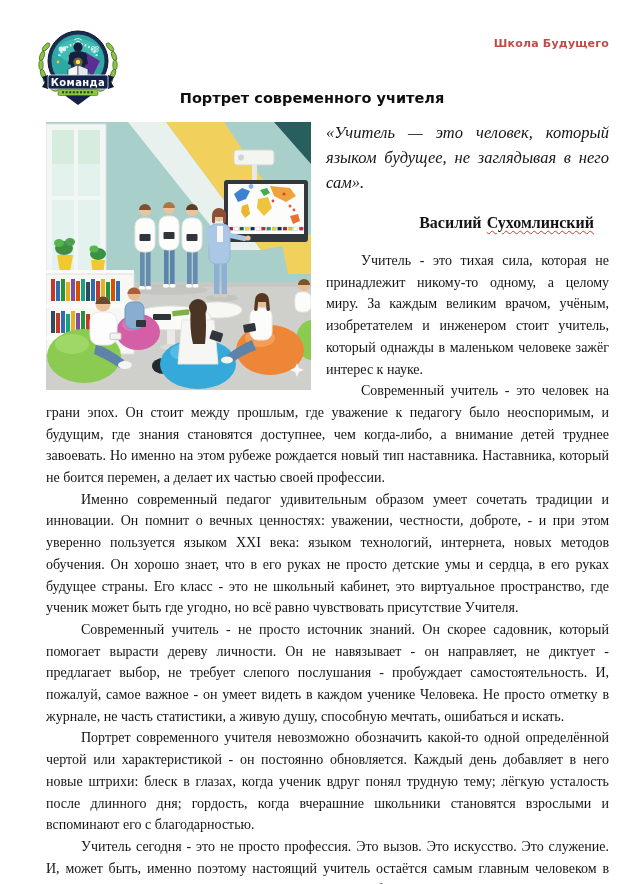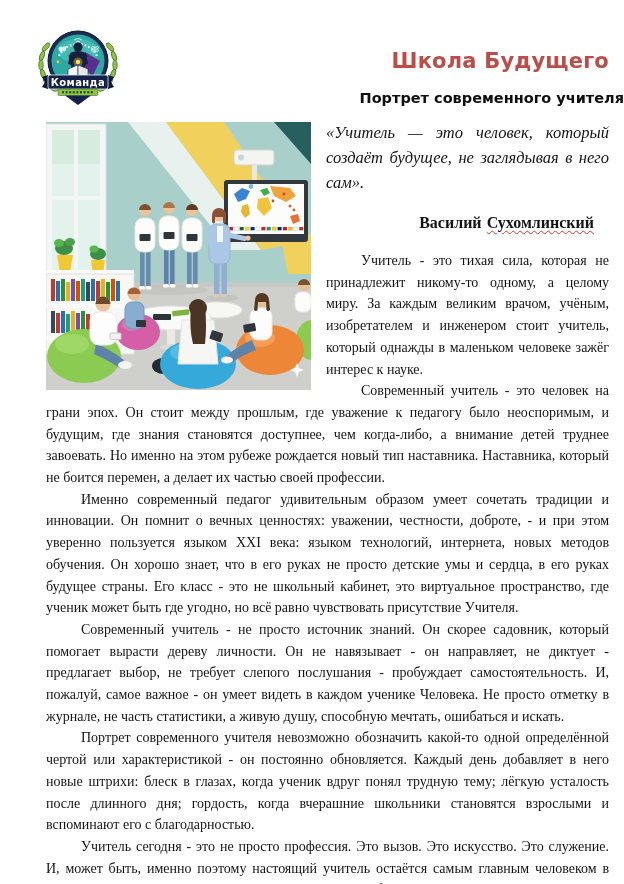--- a/index.html
+++ b/index.html
@@ -6,26 +6,26 @@
   html, body { margin: 0; padding: 0; }
   body { width: 624px; height: 884px; background: #ffffff; }
   .page {
     position: relative; width: 624px; height: 884px; overflow: hidden;
     background: #ffffff; font-family: "Liberation Serif", serif; color: #161616;
   }
   .header { position: relative; height: 120px; }
   .logo-wrap { position: absolute; left: 32px; top: 24px; width: 92px; height: 82px; }
   .logo-wrap svg { display: block; width: 100%; height: 100%; }
   .school-name {
-    position: absolute; right: 15px; top: 49px;
-    font-family: "DejaVu Sans", sans-serif; font-size: 21px; font-weight: bold;
+    position: absolute; right: 15px; top: 37px;
+    font-family: "DejaVu Sans", sans-serif; font-size: 11px; font-weight: bold;
     color: #bf4b47; letter-spacing: 0.2px;
   }
   .doc-title {
-    position: absolute; left: 0; right: 0; top: 90px; text-align: right;
+    position: absolute; left: 0; right: 0; top: 90px; text-align: center;
     font-family: "DejaVu Sans", sans-serif; font-size: 14.5px; font-weight: bold; color: #0e0e0e;
   }
   .article {
     padding: 0 15px 0 46px; text-align: justify;
     font-size: 14px; line-height: 21.7px; color: #141414;
   }
   .figure {
     float: left; width: 265px; height: 268px; margin: 2px 15px 5px 0;
     background: #a9cfcb;
   }
@@ -322,21 +322,21 @@
             <rect x="249" y="170" width="16" height="20" rx="6" fill="#fcfcfb" stroke="#e8e8e8"></rect>
             <circle cx="258" cy="163" r="6" fill="#e9bd94"></circle>
             <path d="M252,163 a6,6 0 0 1 12,0 z" fill="#7a5230"></path>
           </g>
         </g>
 
         <path d="M251,241 l1.9,5.1 5.1,1.9 -5.1,1.9 -1.9,5.1 -1.9,-5.1 -5.1,-1.9 5.1,-1.9 z" fill="#ffffff" opacity="0.85"></path>
       </svg>
     </div>
 
-    <p class="quote">«Учитель — это человек, который создаёт будущее, не заглядывая в него сам».</p>
+    <p class="quote">«Учитель — это человек, который языком будущее, не заглядывая в него сам».</p>
     <p class="attribution"><span class="first">Василий</span><span class="last">Сухомлинский</span></p>
 
     <p class="body">Учитель - это тихая сила, которая не принадлежит никому-то одному, а целому миру. За каждым великим врачом, учёным, изобретателем и инженером стоит учитель, который однажды в маленьком человеке зажёг интерес к науке.</p>
     <p class="body">Современный учитель - это человек на грани эпох. Он стоит между прошлым, где уважение к педагогу было неоспоримым, и будущим, где знания становятся доступнее, чем когда-либо, а внимание детей труднее завоевать. Но именно на этом рубеже рождается новый тип наставника. Наставника, который не боится перемен, а делает их частью своей профессии.</p>
     <p class="body">Именно современный педагог удивительным образом умеет сочетать традиции и инновации. Он помнит о вечных ценностях: уважении, честности, доброте, - и при этом уверенно пользуется языком XXI века: языком технологий, интернета, новых методов обучения. Он хорошо знает, что в его руках не просто детские умы и сердца, в его руках будущее страны. Его класс - это не школьный кабинет, это виртуальное пространство, где ученик может быть где угодно, но всё равно чувствовать присутствие Учителя.</p>
     <p class="body">Современный учитель - не просто источник знаний. Он скорее садовник, который помогает вырасти дереву личности. Он не навязывает - он направляет, не диктует - предлагает выбор, не требует слепого послушания - пробуждает самостоятельность. И, пожалуй, самое важное - он умеет видеть в каждом ученике Человека. Не просто отметку в журнале, не часть статистики, а живую душу, способную мечтать, ошибаться и искать.</p>
     <p class="body">Портрет современного учителя невозможно обозначить какой-то одной определённой чертой или характеристикой - он постоянно обновляется. Каждый день добавляет в него новые штрихи: блеск в глазах, когда ученик вдруг понял трудную тему; лёгкую усталость после длинного дня; гордость, когда вчерашние школьники становятся взрослыми и вспоминают его с благодарностью.</p>
     <p class="body">Учитель сегодня - это не просто профессия. Это вызов. Это искусство. Это служение. И, может быть, именно поэтому настоящий учитель остаётся самым главным человеком в жизни каждого - тем, кто однажды помог поверить в себя.</p>
   </div>
 

